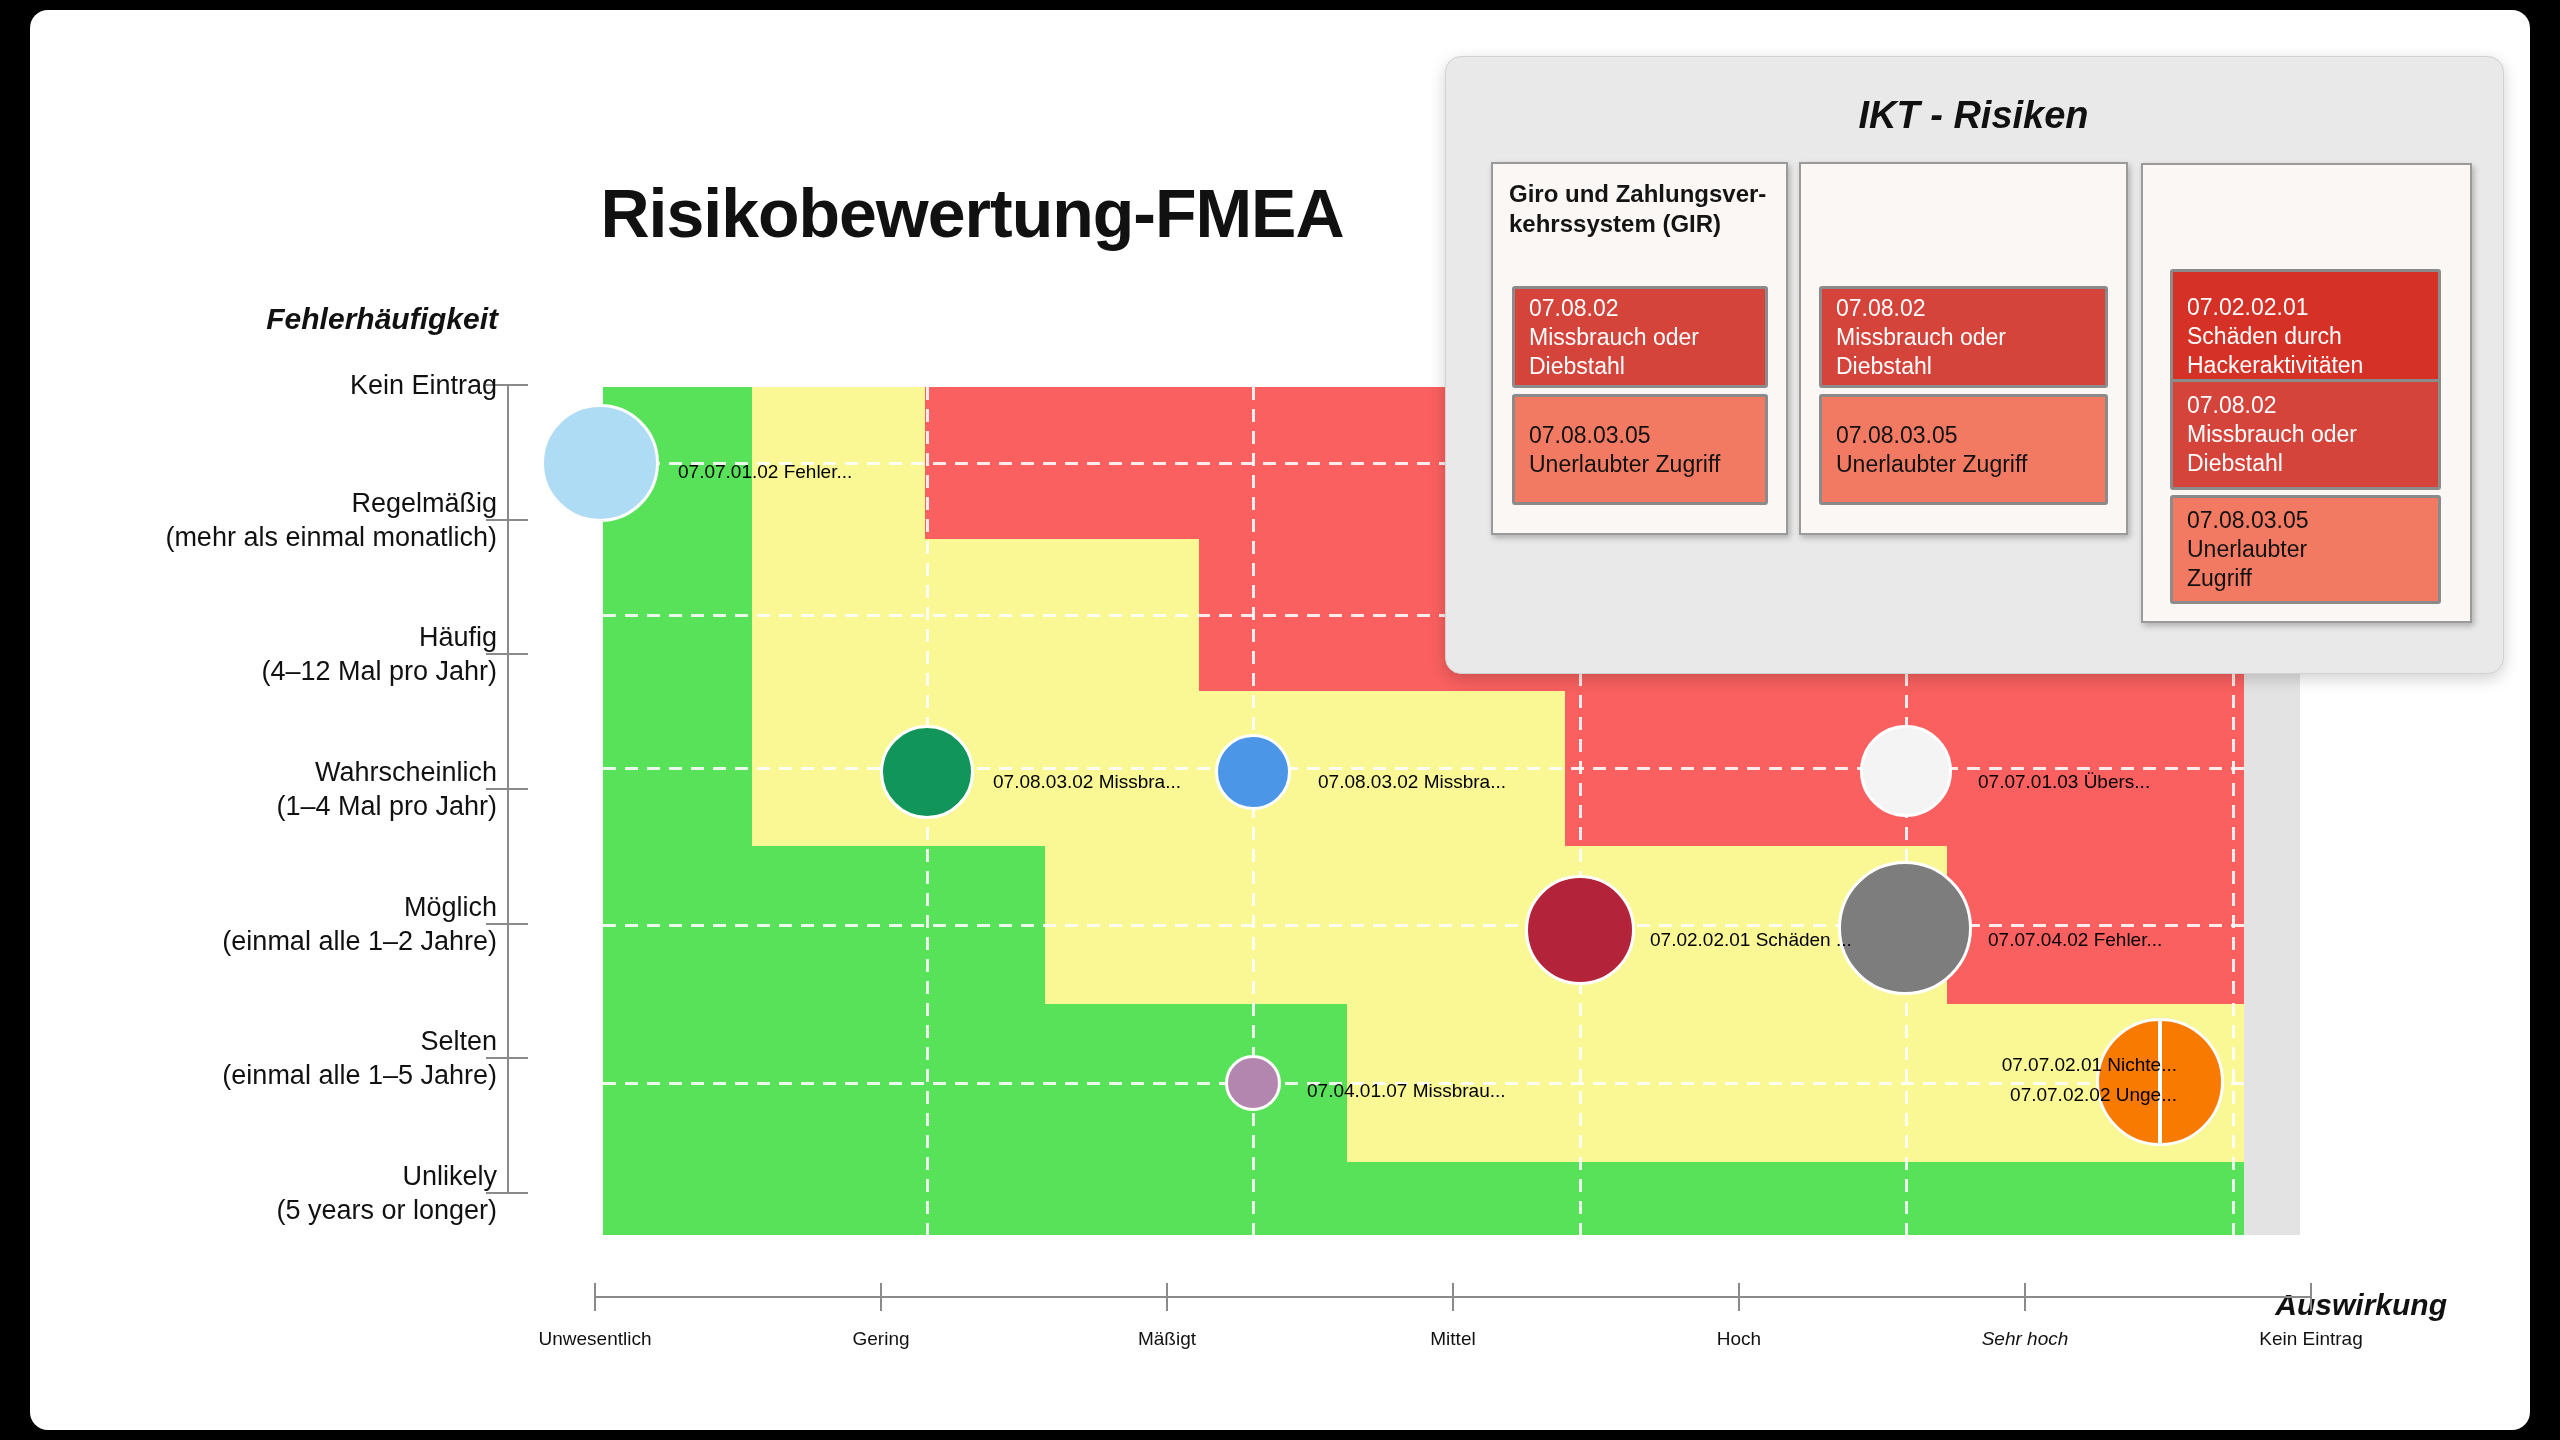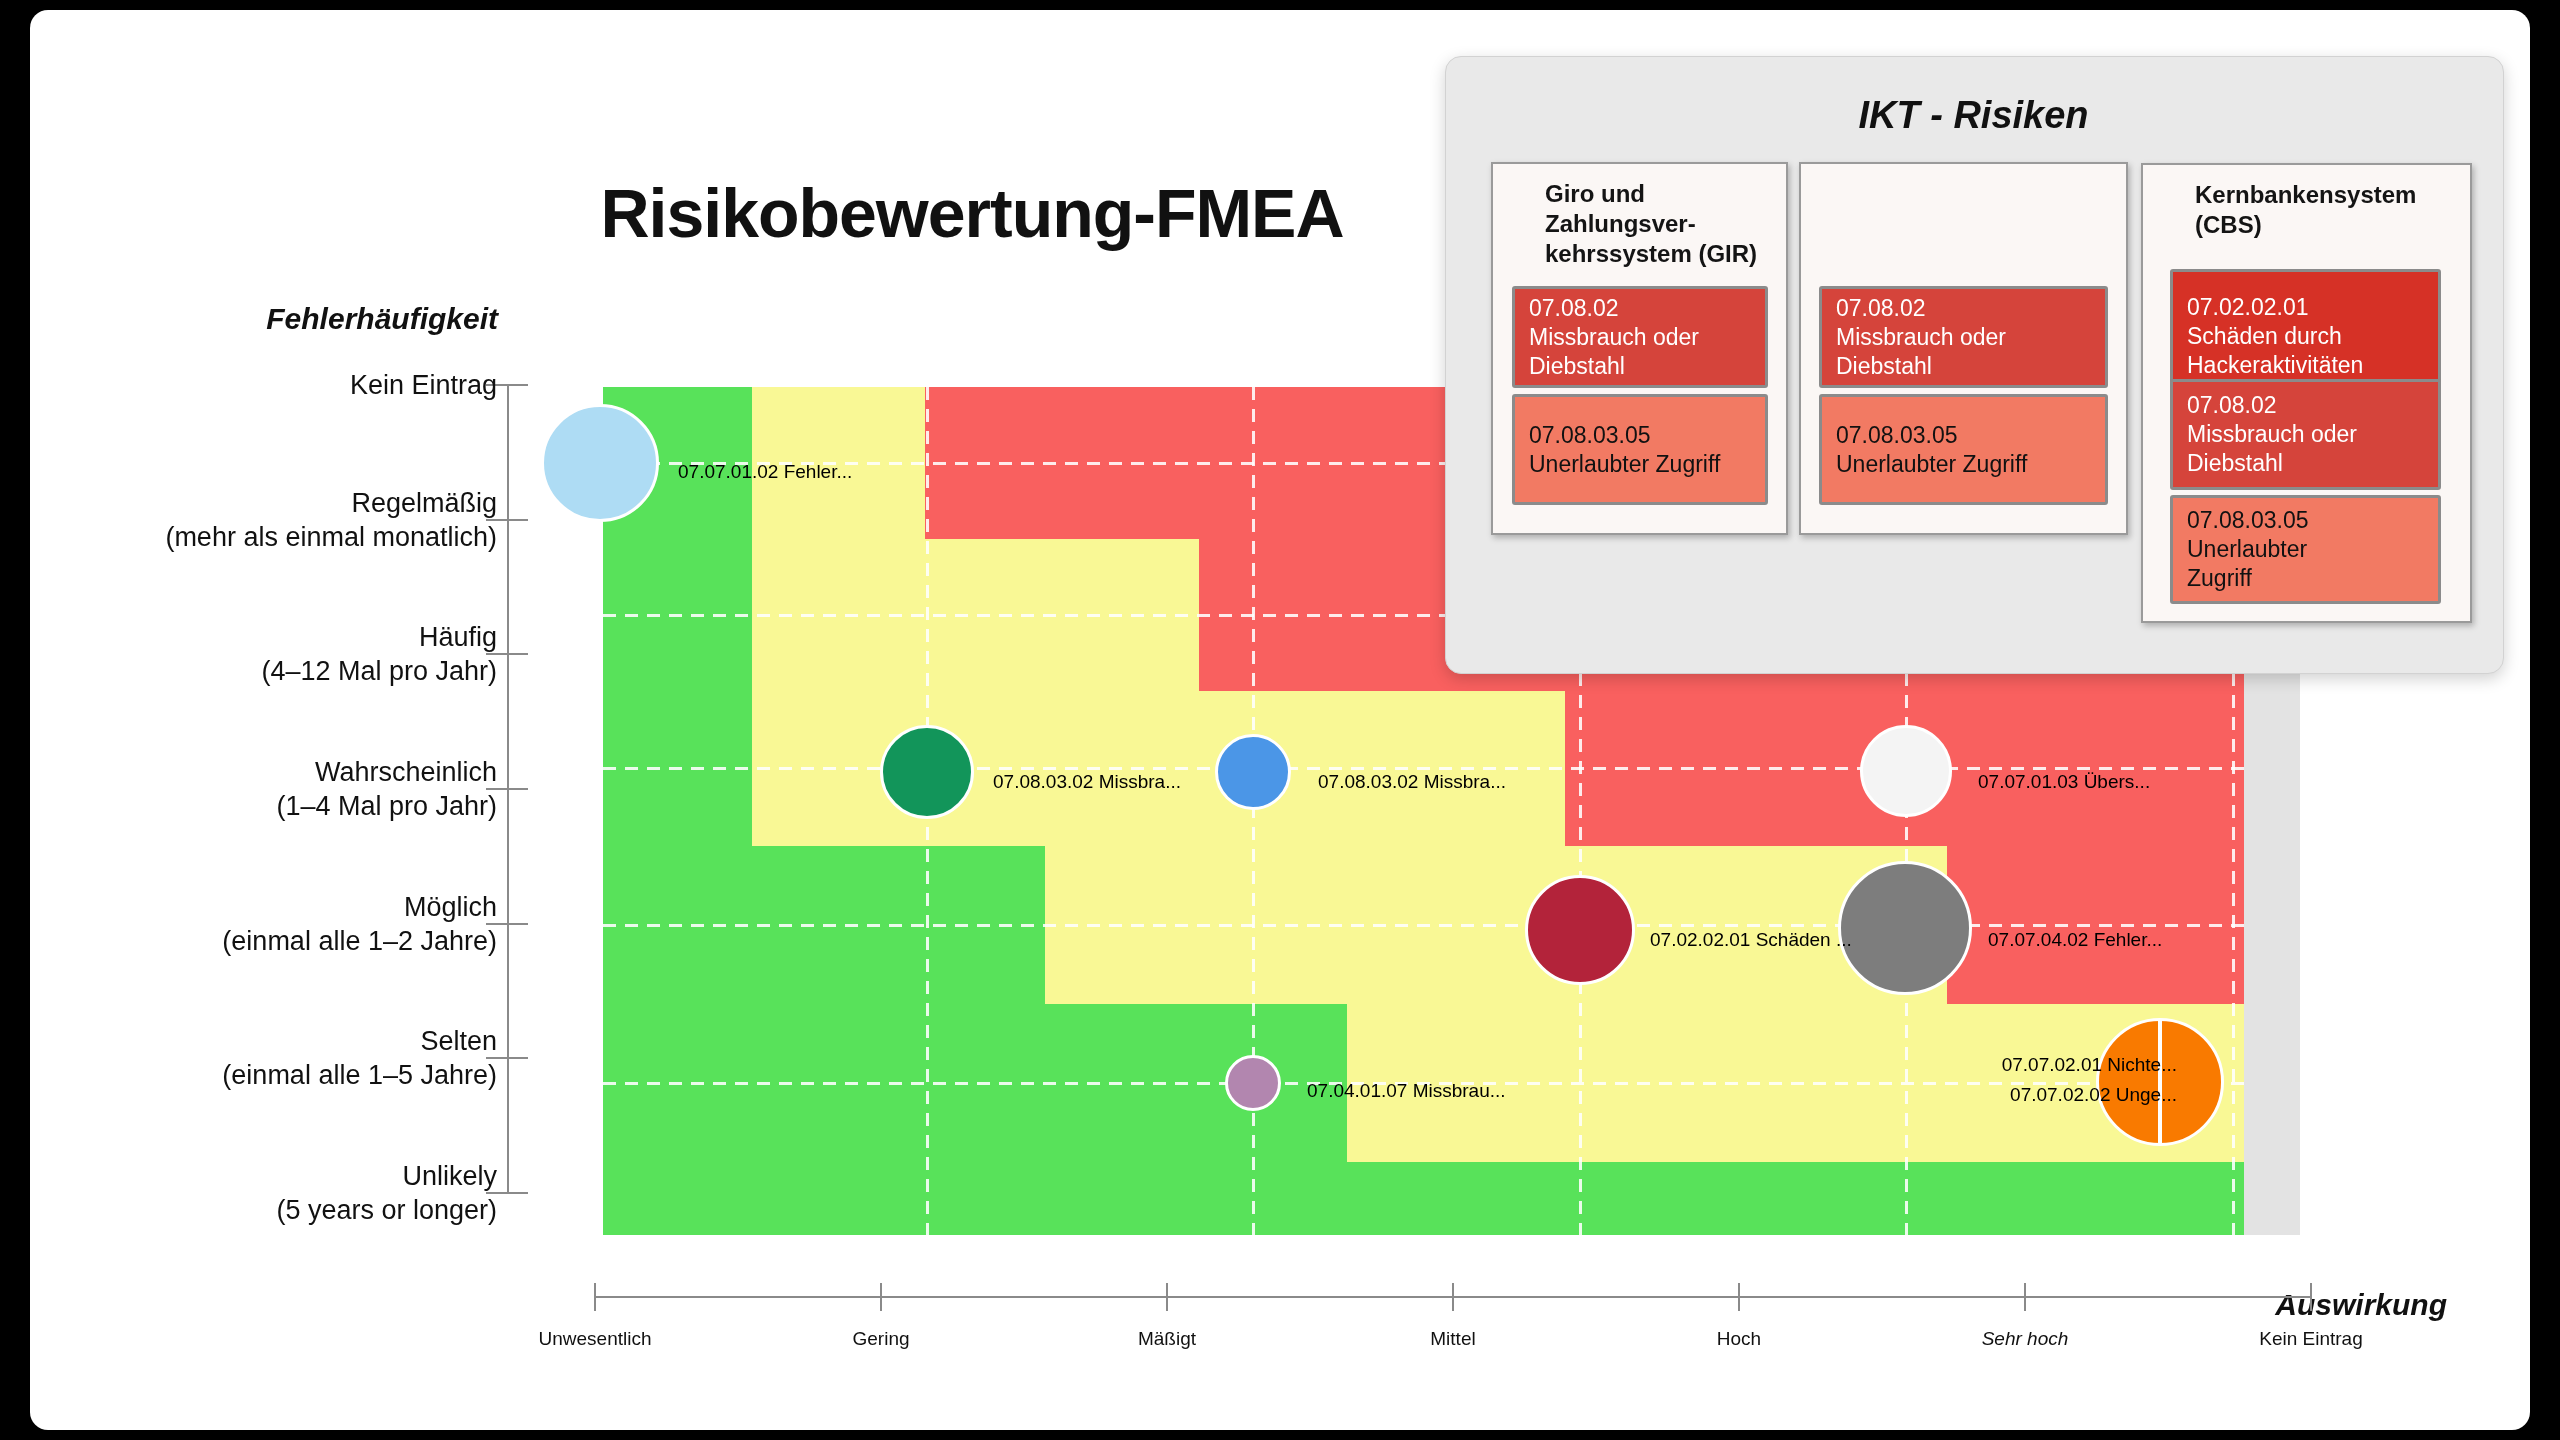--- a/index.html
+++ b/index.html
@@ -30,21 +30,21 @@
   .y-lab{position:absolute;right:2063px;transform:translateY(-50%);text-align:right;
     font-size:27px;line-height:34px;color:#111;z-index:2;white-space:nowrap;}
   .x-lab{position:absolute;top:1328px;transform:translateX(-50%);text-align:center;
     font-size:19px;color:#111;z-index:2;white-space:nowrap;}
   .panel{position:absolute;left:1445px;top:56px;width:1057px;height:616px;background:#e9e9e9;
     border:1px solid #d2d2d2;border-radius:16px;box-shadow:0 5px 16px rgba(0,0,0,.18);z-index:4;}
   .panel-title{position:absolute;left:1445px;top:94px;width:1057px;text-align:center;
     font-size:38px;font-weight:bold;font-style:italic;z-index:5;}
   .card{position:absolute;background:#fbf7f5;border:2px solid #9a9a9a;
     box-shadow:2px 3px 6px rgba(0,0,0,.25);z-index:5;box-sizing:border-box;}
-  .card-title{padding:15px 12px 0 16px;font-weight:bold;line-height:1.25;color:#141414;margin-left:36px;}
+  .card-title{padding:15px 12px 0 16px;font-weight:bold;line-height:1.25;color:#141414;}
   .risk-box{position:absolute;border:3px solid #8b8b8b;border-radius:3px;box-sizing:border-box;
     display:flex;flex-direction:column;justify-content:center;padding-left:14px;
     font-size:23px;line-height:29px;}
 </style>
 </head>
 <body>
 
 <div class="canvas"></div>
 
 <div class="chart-title">Risikobewertung-FMEA</div>
@@ -191,24 +191,20 @@
         <div>07.08.02</div>
         <div>Missbrauch oder</div>
         <div>Diebstahl</div>
       </div>
       <div class="risk-box" style="left: 18px; top: 230px; width: 289px; height: 111px; background: rgb(242, 122, 99); color: rgb(17, 17, 17);">
         <div>07.08.03.05</div>
         <div>Unerlaubter Zugriff</div>
       </div>
     </div>
     <div class="card" style="left: 2141px; top: 163px; width: 331px; height: 460px;">
-      <div class="card-title" style="font-size: 24px;">
-        <div>Kernbankensystem</div>
-        <div>(CBS)</div>
-      </div>
       <div class="risk-box" style="left: 27px; top: 104px; width: 271px; height: 135px; background: rgb(214, 49, 38); color: rgb(255, 255, 255);">
         <div>07.02.02.01</div>
         <div>Schäden durch</div>
         <div>Hackeraktivitäten</div>
       </div>
       <div class="risk-box" style="left: 27px; top: 214px; width: 271px; height: 111px; background: rgb(213, 68, 59); color: rgb(255, 255, 255);">
         <div>07.08.02</div>
         <div>Missbrauch oder</div>
         <div>Diebstahl</div>
       </div>

